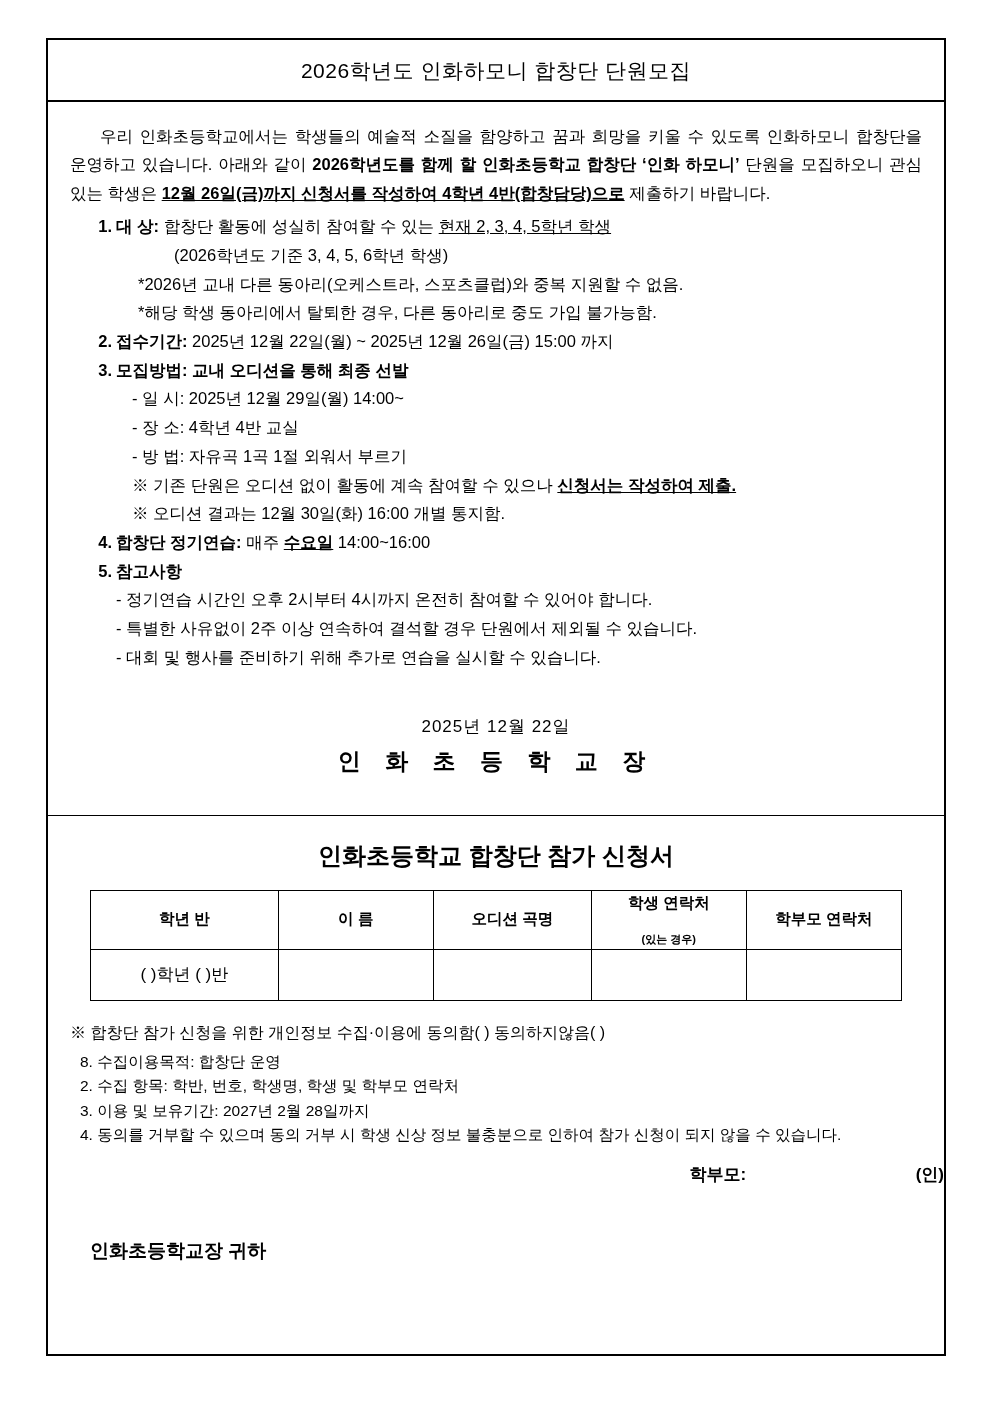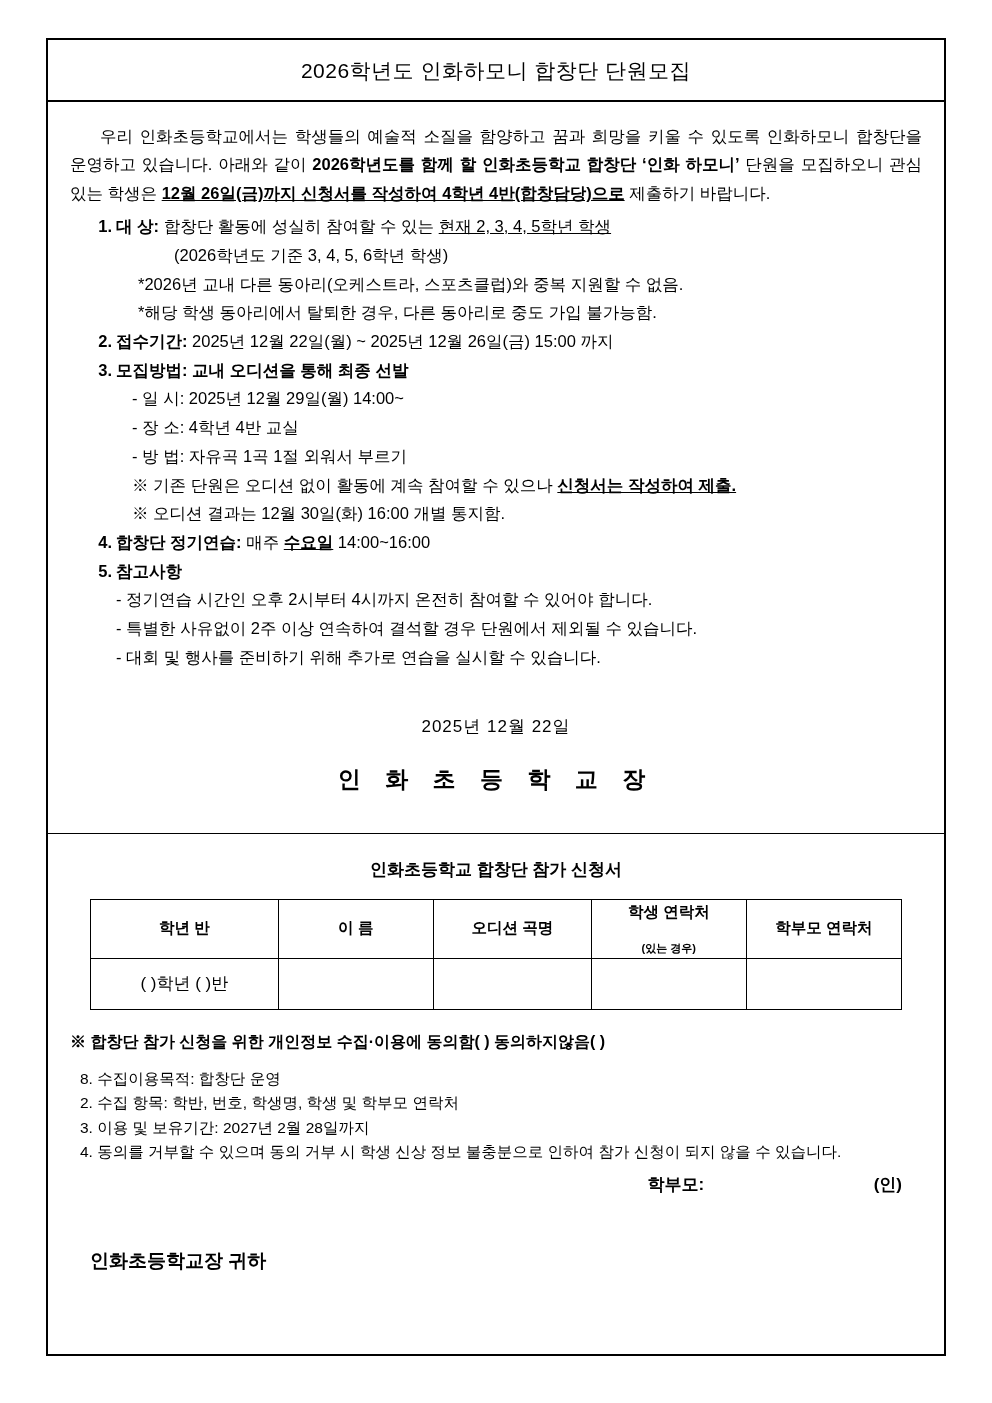--- a/index.html
+++ b/index.html
@@ -78,33 +78,33 @@
     margin: 2px 0 0 0;
   }
 
   .datesign {
     margin-top: 44px;
     text-align: center;
     font-size: 17px;
     letter-spacing: 1px;
   }
   .schoolname {
-    margin-top: 26px;
+    margin-top: 8px;
     text-align: center;
     font-size: 23px;
     font-weight: bold;
     letter-spacing: 9px;
   }
   .divider {
     border-top: 1px solid #000;
     margin: 32px 0 0 0;
   }
   .form-title {
     text-align: center;
-    font-size: 17px;
+    font-size: 24px;
     font-weight: bold;
     margin: 24px 0 18px 0;
   }
   table.apply {
     border-collapse: collapse;
     width: 812px;
     margin: 0 auto;
     padding-left: 41px;
   }
   table.apply th, table.apply td {
@@ -130,31 +130,30 @@
   .col-b { width: 152px; }
   .col-c { width: 155px; margin-top: 35px; }
   .col-d { width: 152px; }
   .col-e { width: 152px; }
   .consent {
     margin: 22px 0 0 0;
     padding: 0 20px 0 22px;
   }
   .consent .head {
     font-size: 16px;
-    font-weight: bold;
-    margin-bottom: 14px;
+    font-weight: normal;
+    margin-bottom: 6px;
   }
   .consent .line {
     font-size: 15.5px;
     line-height: 1.58;
     padding-left: 10px;
   }
   .parent-row {
-    margin-top: 8px;
-    padding-right: 42px;
+    margin-top: 15px;
     text-align: right;
     font-size: 17px;
     font-weight: bold;
   }
   .parent-row .gap {
     display: inline-block;
     width: 160px;
   }
   .footer-to {
     margin: 52px 0 20px 0;

